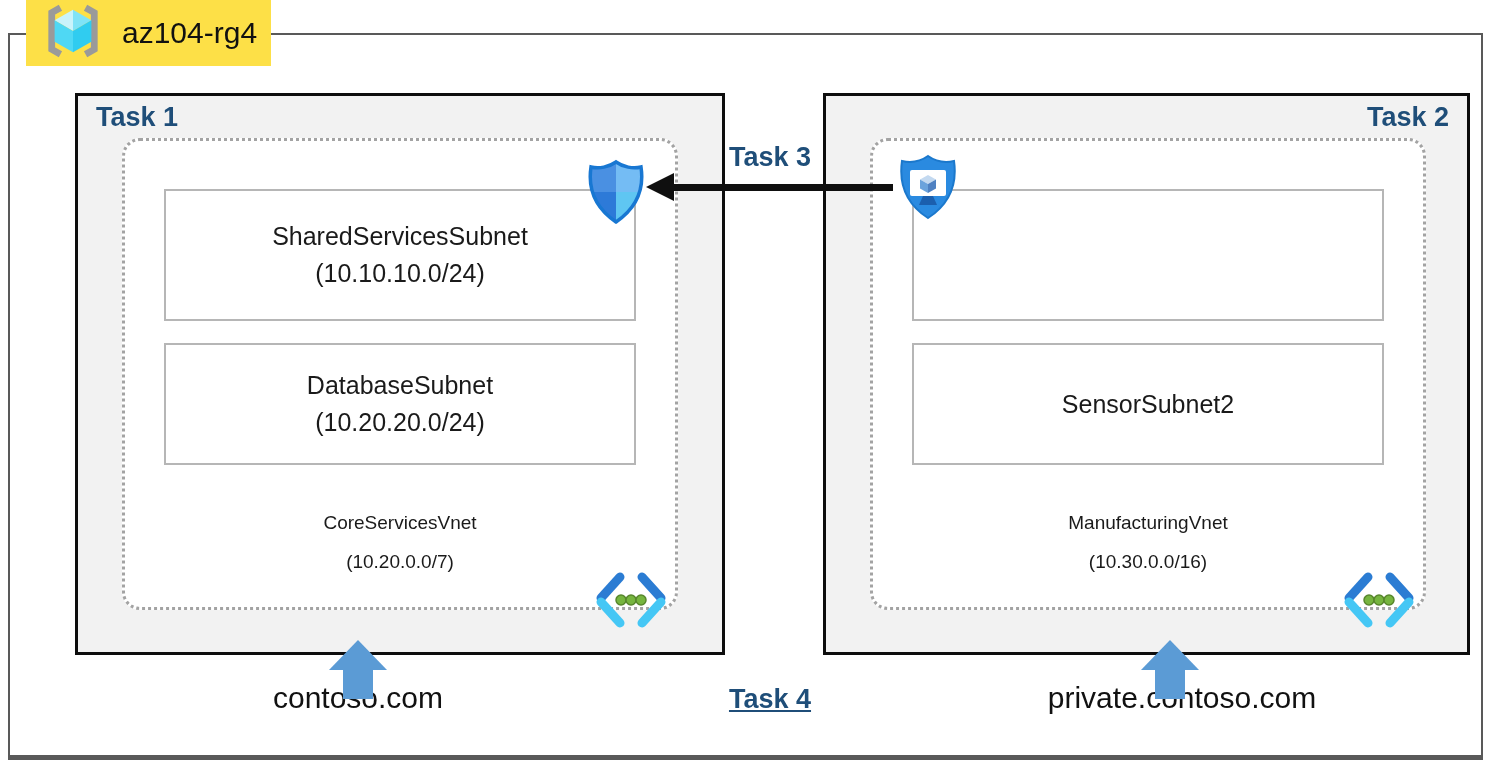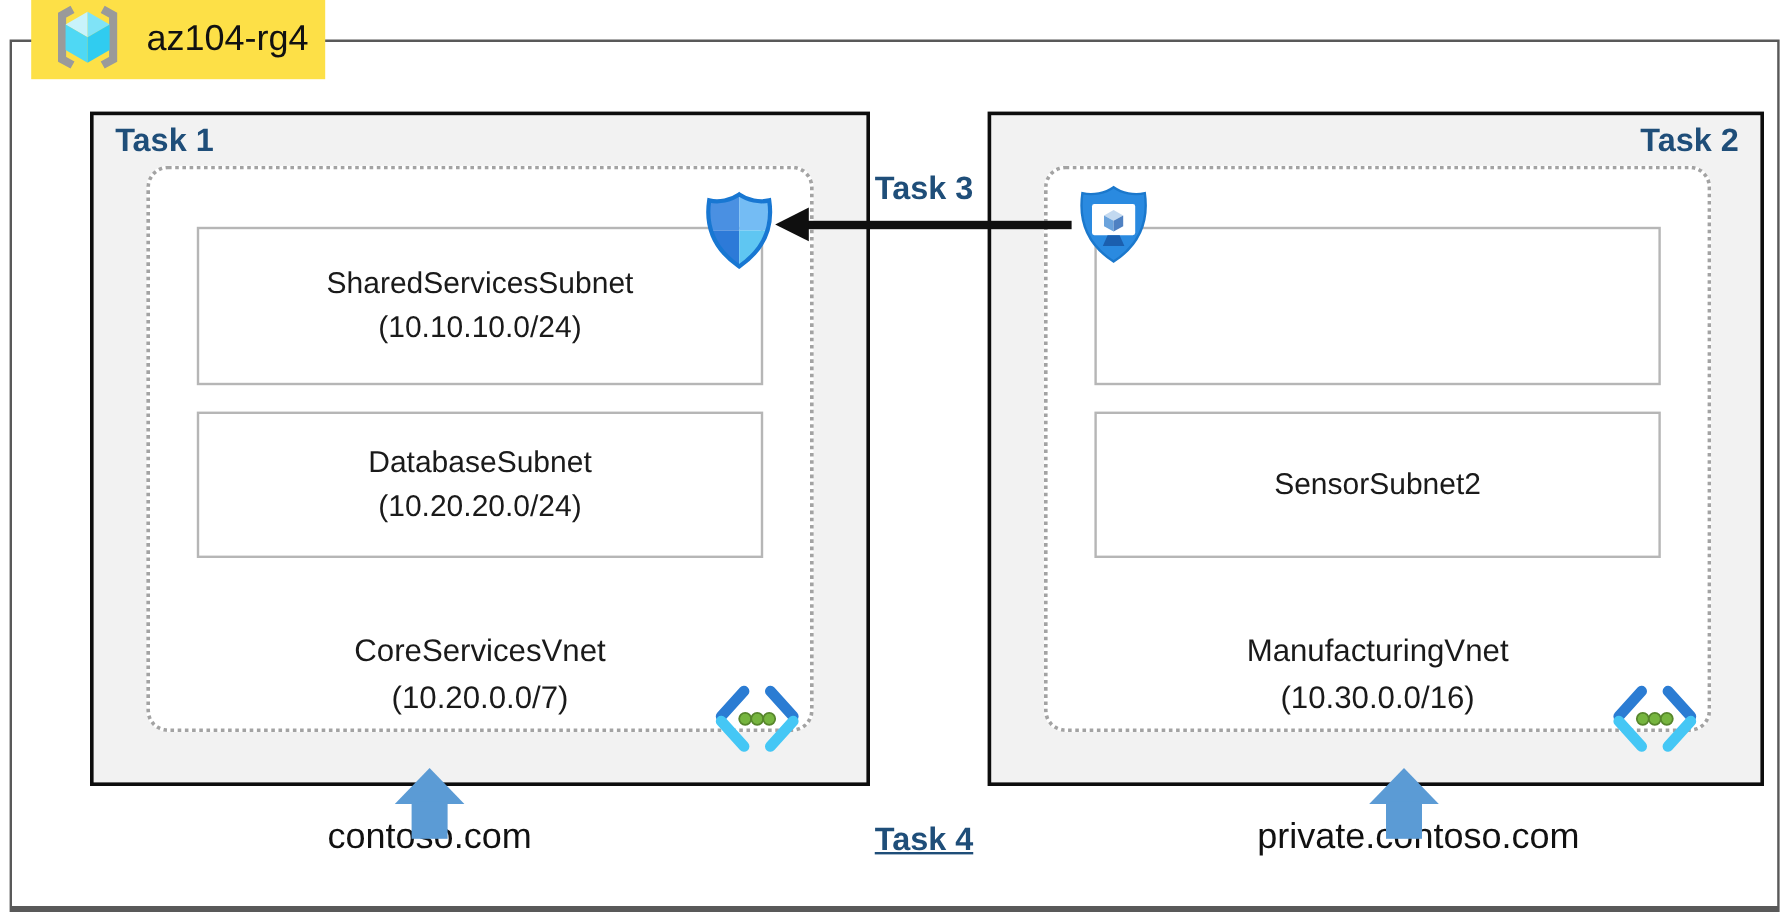--- a/index.html
+++ b/index.html
@@ -37,21 +37,21 @@
   .subnet{
     position:absolute;left:39px;width:472px;background:#ffffff;
     border:2px solid #b6b6b6;box-sizing:border-box;
     display:flex;flex-direction:column;align-items:center;justify-content:center;
     font-size:25px;line-height:37px;text-align:center;
   }
   .subnet.s1{top:48px;height:132px;}
   .subnet.s2{top:202px;height:122px;}
   .vnet-label{
     position:absolute;left:0;right:0;top:362px;text-align:center;
-    font-size:26px;line-height:39px;margin-top:20px;
+    font-size:19px;line-height:39px;
   }
   .vnet-icon{position:absolute;right:6px;bottom:-26px;z-index:4;}
   .sec-icon{position:absolute;z-index:6;}
   .nsg-pos{left:586px;top:159px;}
   .bastion-pos{left:897px;top:153px;}
   .peer-shaft{position:absolute;left:672px;top:184px;width:221px;height:7px;background:#0f0f0f;z-index:5;}
   .peer-head{
     position:absolute;left:646px;top:173px;width:0;height:0;z-index:5;
     border-top:14px solid transparent;border-bottom:14px solid transparent;
     border-right:28px solid #0f0f0f;

